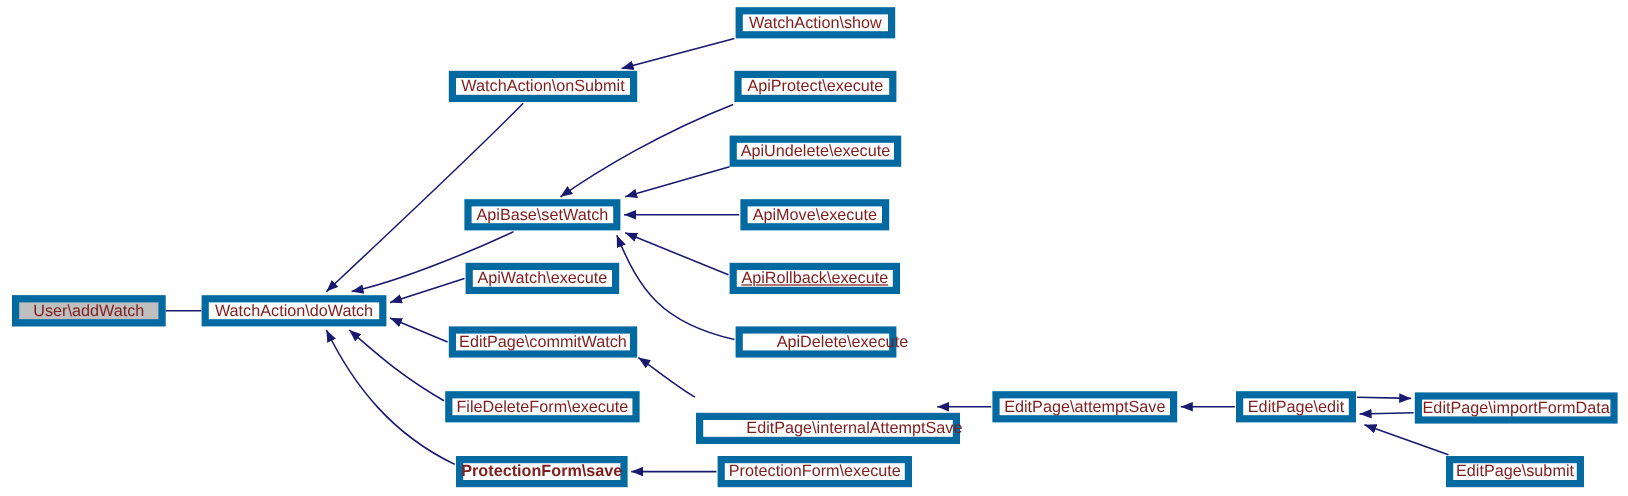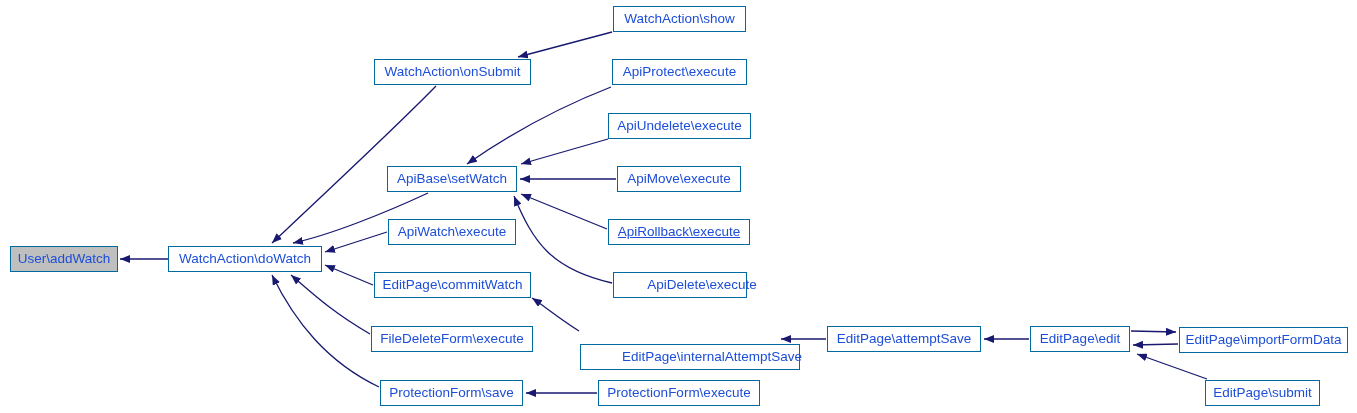--- a/index.html
+++ b/index.html
@@ -18,23 +18,23 @@
   #edges {
     position: absolute;
     left: 0;
     top: 0;
     width: 1357px;
     height: 413px;
   }
   .node {
     position: absolute;
     box-sizing: border-box;
-    border: 1px solid #0369a1;
+    border: 6px solid #0369a1;
     background: #ffffff;
-    color: #1d4ed8;
+    color: #7f1d1d;
     font-size: 13.5px;
     line-height: 24px;
     text-align: center;
     white-space: nowrap;
     display: flex;
     align-items: center;
     justify-content: center;
     cursor: pointer;
   }
   .node.highlight {
@@ -73,21 +73,21 @@
         <path class="edge" d="M579,331 C557,317 547,308 532,298" marker-end="url(#arrowhead)" stroke="#191970"></path>
         <path class="edge" d="M826,339 L781,339" marker-end="url(#arrowhead)" stroke="#191970"></path>
         <path class="edge" d="M1029,339 L984,339" marker-end="url(#arrowhead)" stroke="#191970"></path>
         <path class="edge" d="M1131,331 L1176,332" marker-end="url(#arrowhead)" stroke="#191970"></path>
         <path class="edge" d="M1178,344 L1133,345" marker-end="url(#arrowhead)" stroke="#191970"></path>
         <path class="edge" d="M1207,379 L1137,354" marker-end="url(#arrowhead)" stroke="#191970"></path>
         <path class="edge" d="M597,393 L526,393" marker-end="url(#arrowhead)" stroke="#191970"></path>
       </g>
   </svg>
   <div id="node-layer">
-      <div class="node highlight" style="left: 10px; top: 246px; width: 108px; height: 26px;">
+      <div class="node highlight" style="left: 10px; top: 246px; width: 128px; height: 26px;">
         <span>User\addWatch</span>
       </div>
       <div class="node" style="left: 168px; top: 246px; width: 154px; height: 26px;">
         <span>WatchAction\doWatch</span>
       </div>
       <div class="node" style="left: 374px; top: 59px; width: 157px; height: 26px;">
         <span>WatchAction\onSubmit</span>
       </div>
       <div class="node" style="left: 613px; top: 6px; width: 133px; height: 26px;">
         <span>WatchAction\show</span>
@@ -124,21 +124,21 @@
       </div>
       <div class="node" style="left: 827px; top: 326px; width: 154px; height: 26px;">
         <span>EditPage\attemptSave</span>
       </div>
       <div class="node" style="left: 1030px; top: 326px; width: 100px; height: 26px;">
         <span>EditPage\edit</span>
       </div>
       <div class="node" style="left: 1179px; top: 327px; width: 169px; height: 26px;">
         <span>EditPage\importFormData</span>
       </div>
-      <div class="node" style="left: 380px; top: 380px; width: 143px; height: 26px;">
+      <div class="node" style="left: 380px; top: 380px; width: 143px; height: 26px; font-weight: bold;">
         <span>ProtectionForm\save</span>
       </div>
       <div class="node" style="left: 598px; top: 380px; width: 162px; height: 26px;">
         <span>ProtectionForm\execute</span>
       </div>
       <div class="node" style="left: 1205px; top: 380px; width: 115px; height: 26px;">
         <span>EditPage\submit</span>
       </div>
     </div>
 </div>

